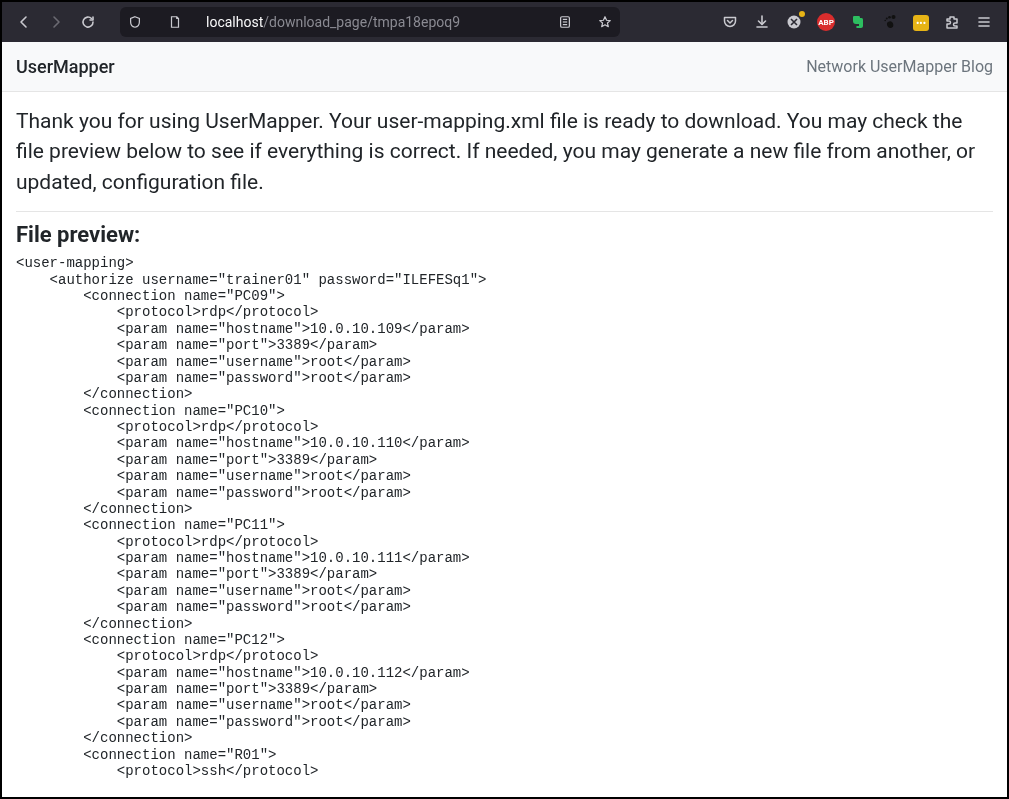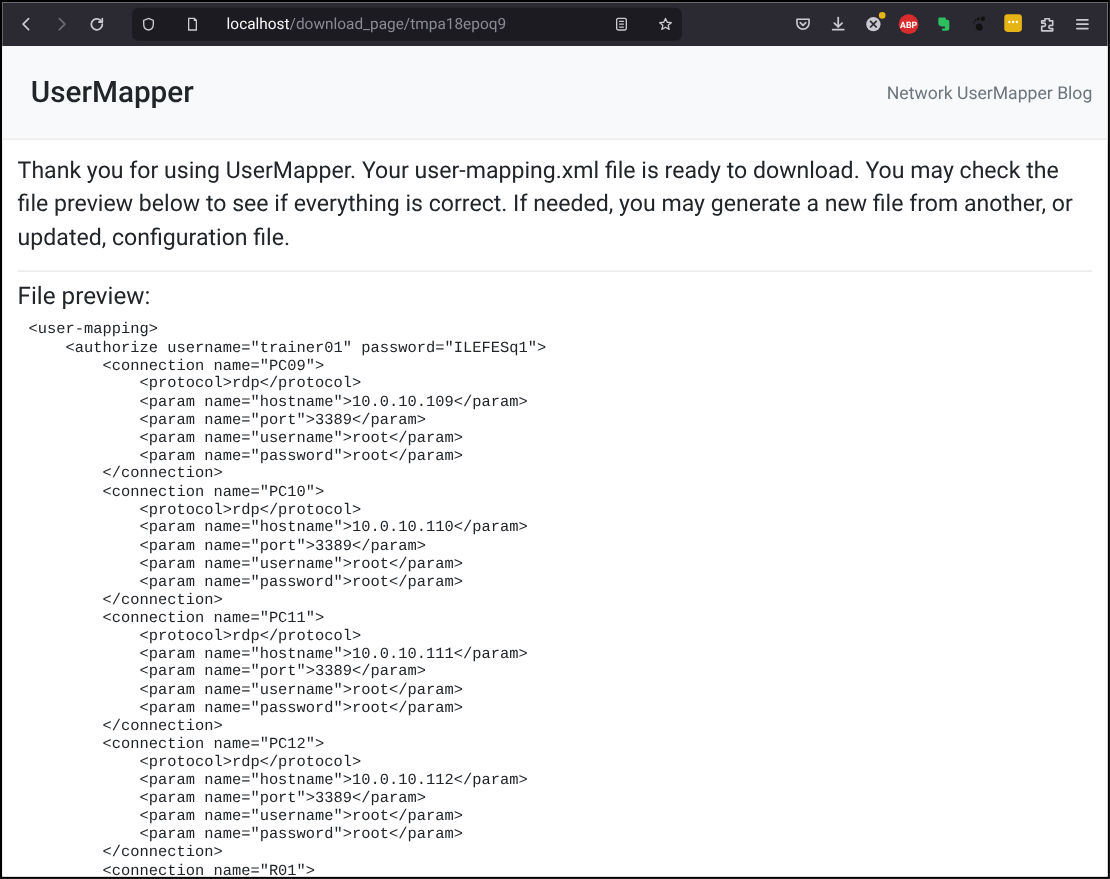--- a/index.html
+++ b/index.html
@@ -10,43 +10,43 @@
   .chrome { background:#2b2a33; height:40px; display:flex; align-items:center; padding:0 8px; gap:4px; }
   .chrome .nav-btn { width:28px; height:28px; display:flex; align-items:center; justify-content:center; color:#c9c9cf; border-radius:4px; }
   .chrome .nav-btn.disabled { color:#6b6a72; }
   .chrome .spacer-sm { width:10px; }
   .urlbar { flex:0 0 auto; width:500px; height:30px; background:#1c1b22; border-radius:6px; display:flex; align-items:center; padding:11px 6px; gap:22px; color:#c9c9cf; font-size:14px; }
   .urlbar .lock { display:flex; align-items:center; justify-content:center; width:18px; }
   .urlbar .url { white-space:nowrap; overflow:hidden; }
   .urlbar .url .dim { color:#8a8a92; }
   .urlbar .url .bright { color:#f9f9fa; }
   .urlbar .grow { flex:1; }
-  .chrome .right-icons { margin-left:auto; display:flex; align-items:flex-start; gap:14px; padding-right:6px;}
+  .chrome .right-icons { margin-left:auto; display:flex; align-items:flex-end; gap:14px; padding-right:6px;}
   .chrome .right-icons .ico { width:18px; height:18px; display:flex; align-items:center; justify-content:center; color:#c9c9cf; font-size:14px; }
   .abp { background:#d92d2d; color:#fff; font-size:8px; font-weight:bold; border-radius:50%; width:18px; height:18px; display:flex; align-items:center; justify-content:center; }
   .ever { color:#2dbe60; font-size:16px; }
   .gnome { color:#111; font-size:15px; }
   .yellow { background:#e7b416; width:16px; height:16px; border-radius:3px; color:#fff; font-size:10px; display:flex; align-items:center; justify-content:center; }
   .dot-badge { position:relative; }
   .dot-badge::after { content:''; position:absolute; top:-2px; right:-2px; width:6px; height:6px; background:#e7b416; border-radius:50%; }
 
   
   .page { background:#fff; height:calc(799px - 40px - 4px); overflow:hidden; }
   .header { background:#f8f9fa; border-bottom:1px solid #e5e5e5; padding:14px 14px 14px 14px; display:flex; align-items:center; }
-  .header h1 { margin:12px; font-size:27px; font-weight:500; color:#212529; }
+  .header h1 { margin:0; font-size:18px; font-weight:500; color:#212529; }
   .header .right { margin-left:auto; font-size:16px; color:#6c757d; }
   .container { padding:14px; }
   .intro { font-size:21px; color:#212529; line-height:1.45; margin:0 0 14px 0; }
   .btn-row { display:flex; gap:86px; margin-bottom:14px; }
   .btn { flex:1; text-align:center; padding:9px 12px; border-radius:5px; font-size:17px; color:#fff; border:none; cursor:pointer; }
   .btn-primary { background:#0d8bfd; }
   .btn-secondary { background:#6c757d; }
   hr.sep { border:none; border-top:1px solid rgba(0,0,0,0.1); margin:0 0 10px 0; }
-  h2.fp { font-size:22px; font-weight:400; margin:0 0 8px 0; color:#212529; }
-  pre.preview { font-family: "SFMono-Regular", Consolas, "Liberation Mono", Menlo, monospace; font-size:14px; line-height:1.17; color:#212529; margin:10px; white-space:pre; }
+  h2.fp { font-size:22px; font-weight:700; margin:0 0 8px 0; color:#212529; }
+  pre.preview { font-family: "SFMono-Regular", Consolas, "Liberation Mono", Menlo, monospace; font-size:14px; line-height:1.17; color:#212529; margin:0; white-space:pre; }
 </style>
 </head>
 <body>
 
 <div class="chrome">
   <div class="nav-btn">
     <svg width="16" height="16" viewBox="0 0 16 16" fill="none" stroke="currentColor" stroke-width="1.6" stroke-linecap="round" stroke-linejoin="round">
         <path d="M10 3 L5 8 L10 13"></path>
       </svg>
   </div>

